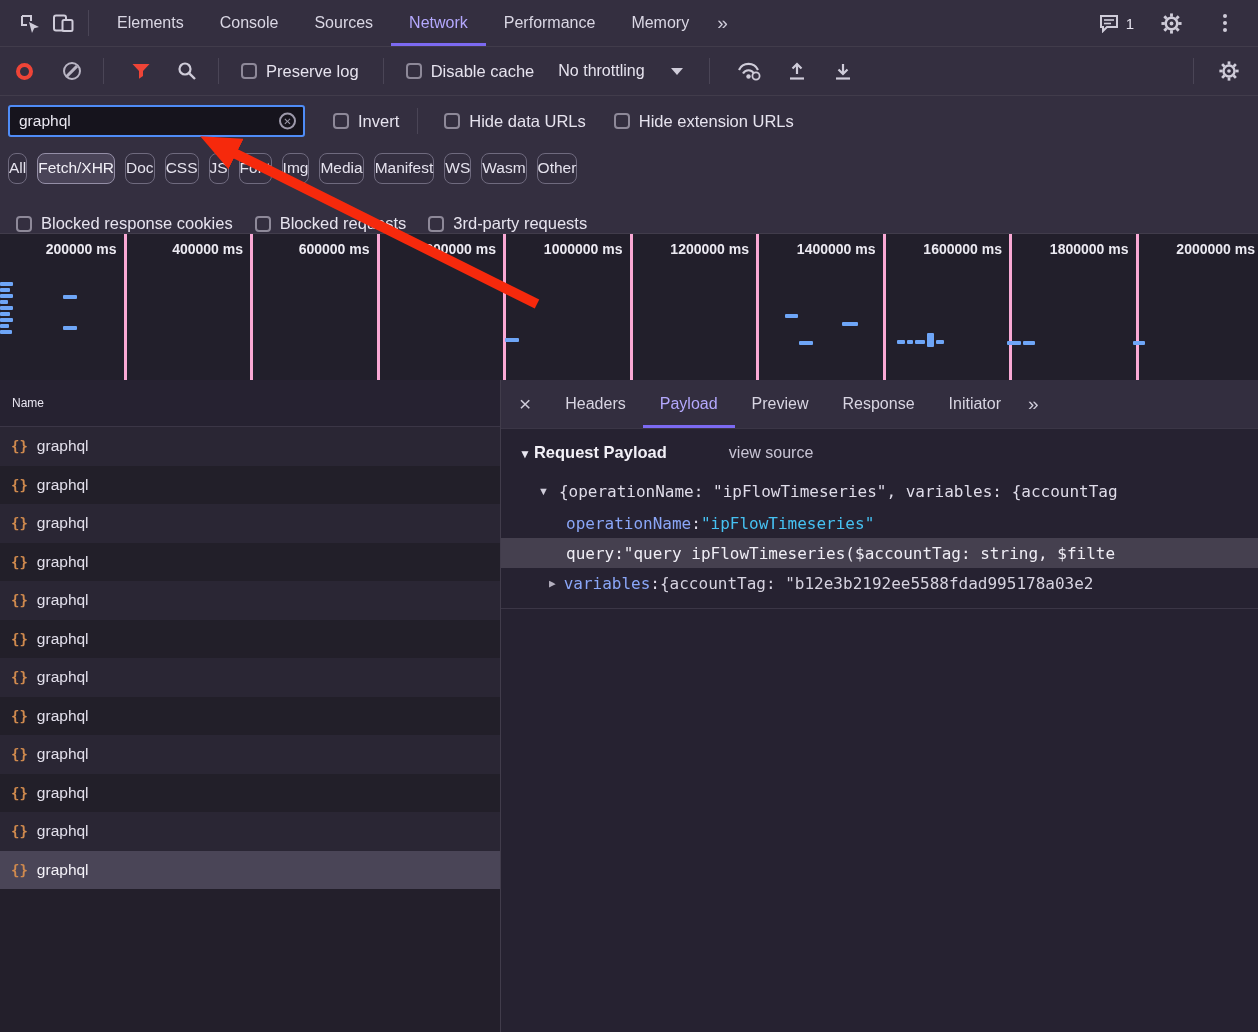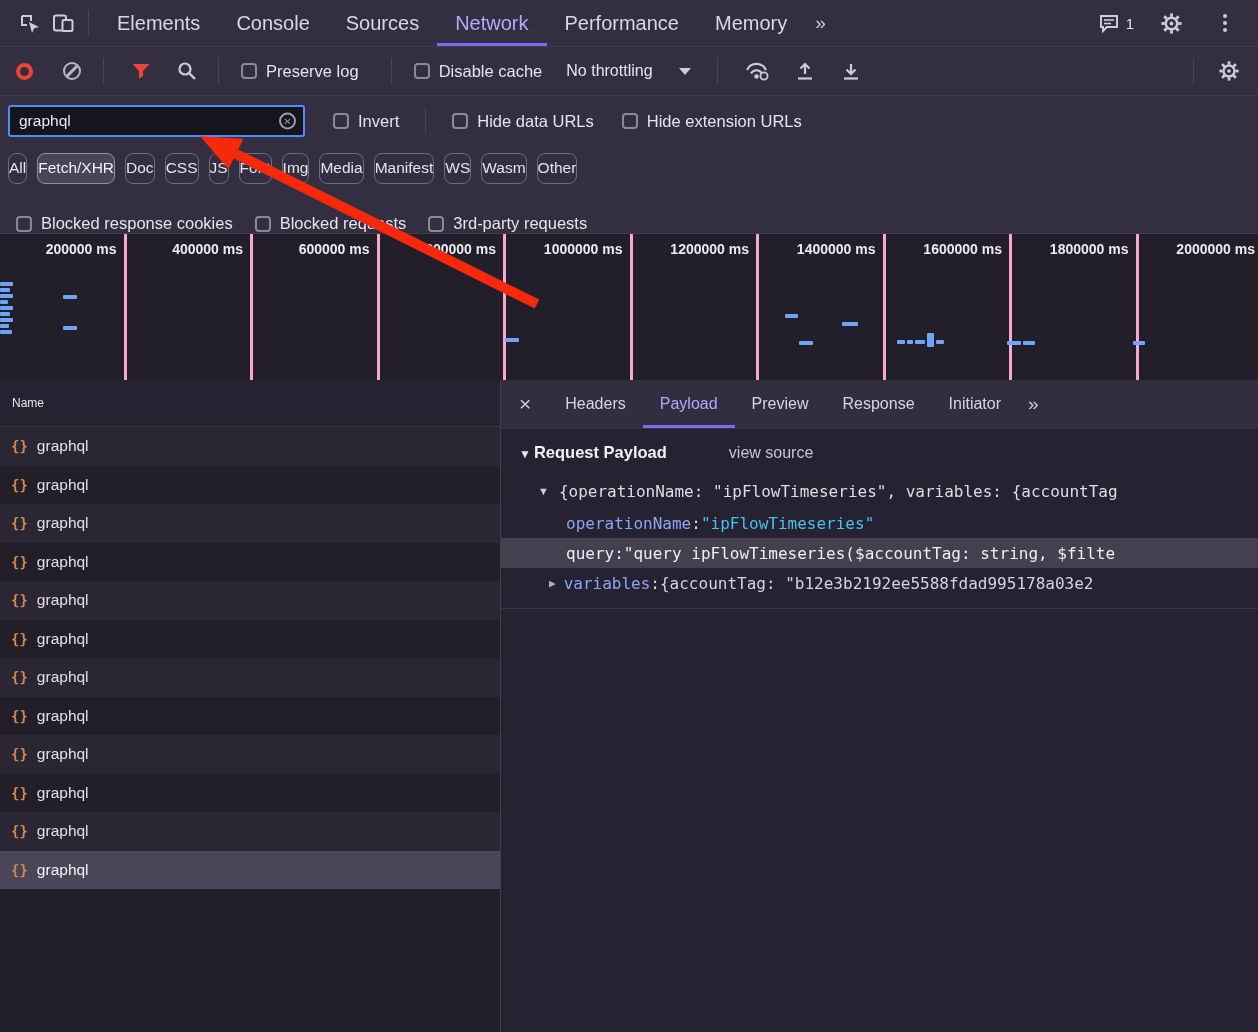--- a/index.html
+++ b/index.html
@@ -5,21 +5,21 @@
   * { box-sizing: border-box; margin: 0; padding: 0; }
   html,body { background:#1a181f; }
   body { font-family: "Liberation Sans", sans-serif; }
   .app { position:relative; width:1258px; height:1032px; overflow:hidden; background:#262231; color:#e6e3ee; }
 
   
   .tabbar { display:flex; align-items:center; height:47px; background:#342f40; border-bottom:1px solid #413c4b; padding-left:12px; }
   .icon-btn { display:flex; align-items:center; justify-content:center; width:34px; height:34px; flex:0 0 auto; cursor:pointer; }
   .sep-v { width:1px; height:26px; background:#4a4556; flex:0 0 auto; }
   .tabs { display:flex; height:100%; margin-left:10px; }
-  .tab { display:flex; align-items:center; padding:16px 18px; font-size:20px; color:#dad7e4; height:100%; cursor:pointer;text-align:right; }
+  .tab { display:flex; align-items:center; padding:16px 18px; font-size:16px; color:#dad7e4; height:100%; cursor:pointer;text-align:right; }
   .tab.active { color:#b4a8fd; box-shadow: inset 0 -3px 0 #7c6af2; }
   .chev { font-size:19px; color:#cfccd9; padding:0 10px; align-self:center; cursor:pointer; }
   .tabbar-right { margin-left:auto; display:flex; align-items:center; gap:20px; padding-right:16px; }
   .msg-group { display:flex; align-items:center; gap:7px; cursor:pointer; }
   .msg-count { font-size:15px; color:#e6e3ee; }
   .kebab { width:4px; height:4px; border-radius:50%; background:#cfccd9; box-shadow:0 -7px 0 #cfccd9, 0 7px 0 #cfccd9; margin:0 6px; }
 
   
   .nettoolbar { display:flex; align-items:center; height:49px; background:#342f40; border-bottom:1px solid #413c4b; padding:0 12px 0 16px; }
   .rec-dot { width:17px; height:17px; border:4.5px solid #ee4437; border-radius:50%; flex:0 0 auto; cursor:pointer; }
@@ -168,21 +168,21 @@
           <path d="M1.5 1 h17 l-6.5 7 v5 l-4 2.8 v-7.8 z" fill="#ee4437"></path>
         </svg>
     </div>
     <div class="icon-btn" style="margin-right:14px">
       <svg class="ic" width="20" height="20" viewBox="0 0 20 20">
         <circle cx="8" cy="8" r="5.5" fill="none" stroke="#cfccd9" stroke-width="2.2"></circle>
         <line x1="12.3" y1="12.3" x2="18" y2="18" stroke="#cfccd9" stroke-width="2.4"></line>
       </svg>
     </div>
     <div class="sep-v" style="margin-right:22px"></div>
-    <label class="cb-group" style="margin-right:32px">
+    <label class="cb-group" style="margin-right:24px">
       <span class="cb"></span>
       <span class="cb-label">Preserve log</span>
     </label>
     <div class="sep-v" style="margin-right:22px"></div>
     <label class="cb-group" style="margin-right:24px">
       <span class="cb"></span>
       <span class="cb-label">Disable cache</span>
     </label>
     <div class="throttle" style="margin-right:26px">
       <span>No throttling</span>
@@ -229,21 +229,21 @@
         <circle cx="12" cy="12" r="2" fill="#cfccd9"></circle>
       </svg>
     </div>
   </div>
 
   <div class="filterrow">
     <div class="filter-wrap">
       <input class="filter-input" type="text" value="graphql" style="">
       <span class="clear-btn">✕</span>
     </div>
-    <label class="cb-group" style="margin-right:26px">
+    <label class="cb-group" style="margin-right:18px">
       <span class="cb"></span>
       <span class="cb-label">Invert</span>
     </label>
     <div class="sep-v" style="margin-right:26px"></div>
     <label class="cb-group" style="margin-right:28px">
       <span class="cb"></span>
       <span class="cb-label">Hide data URLs</span>
     </label>
     <label class="cb-group">
       <span class="cb"></span>

